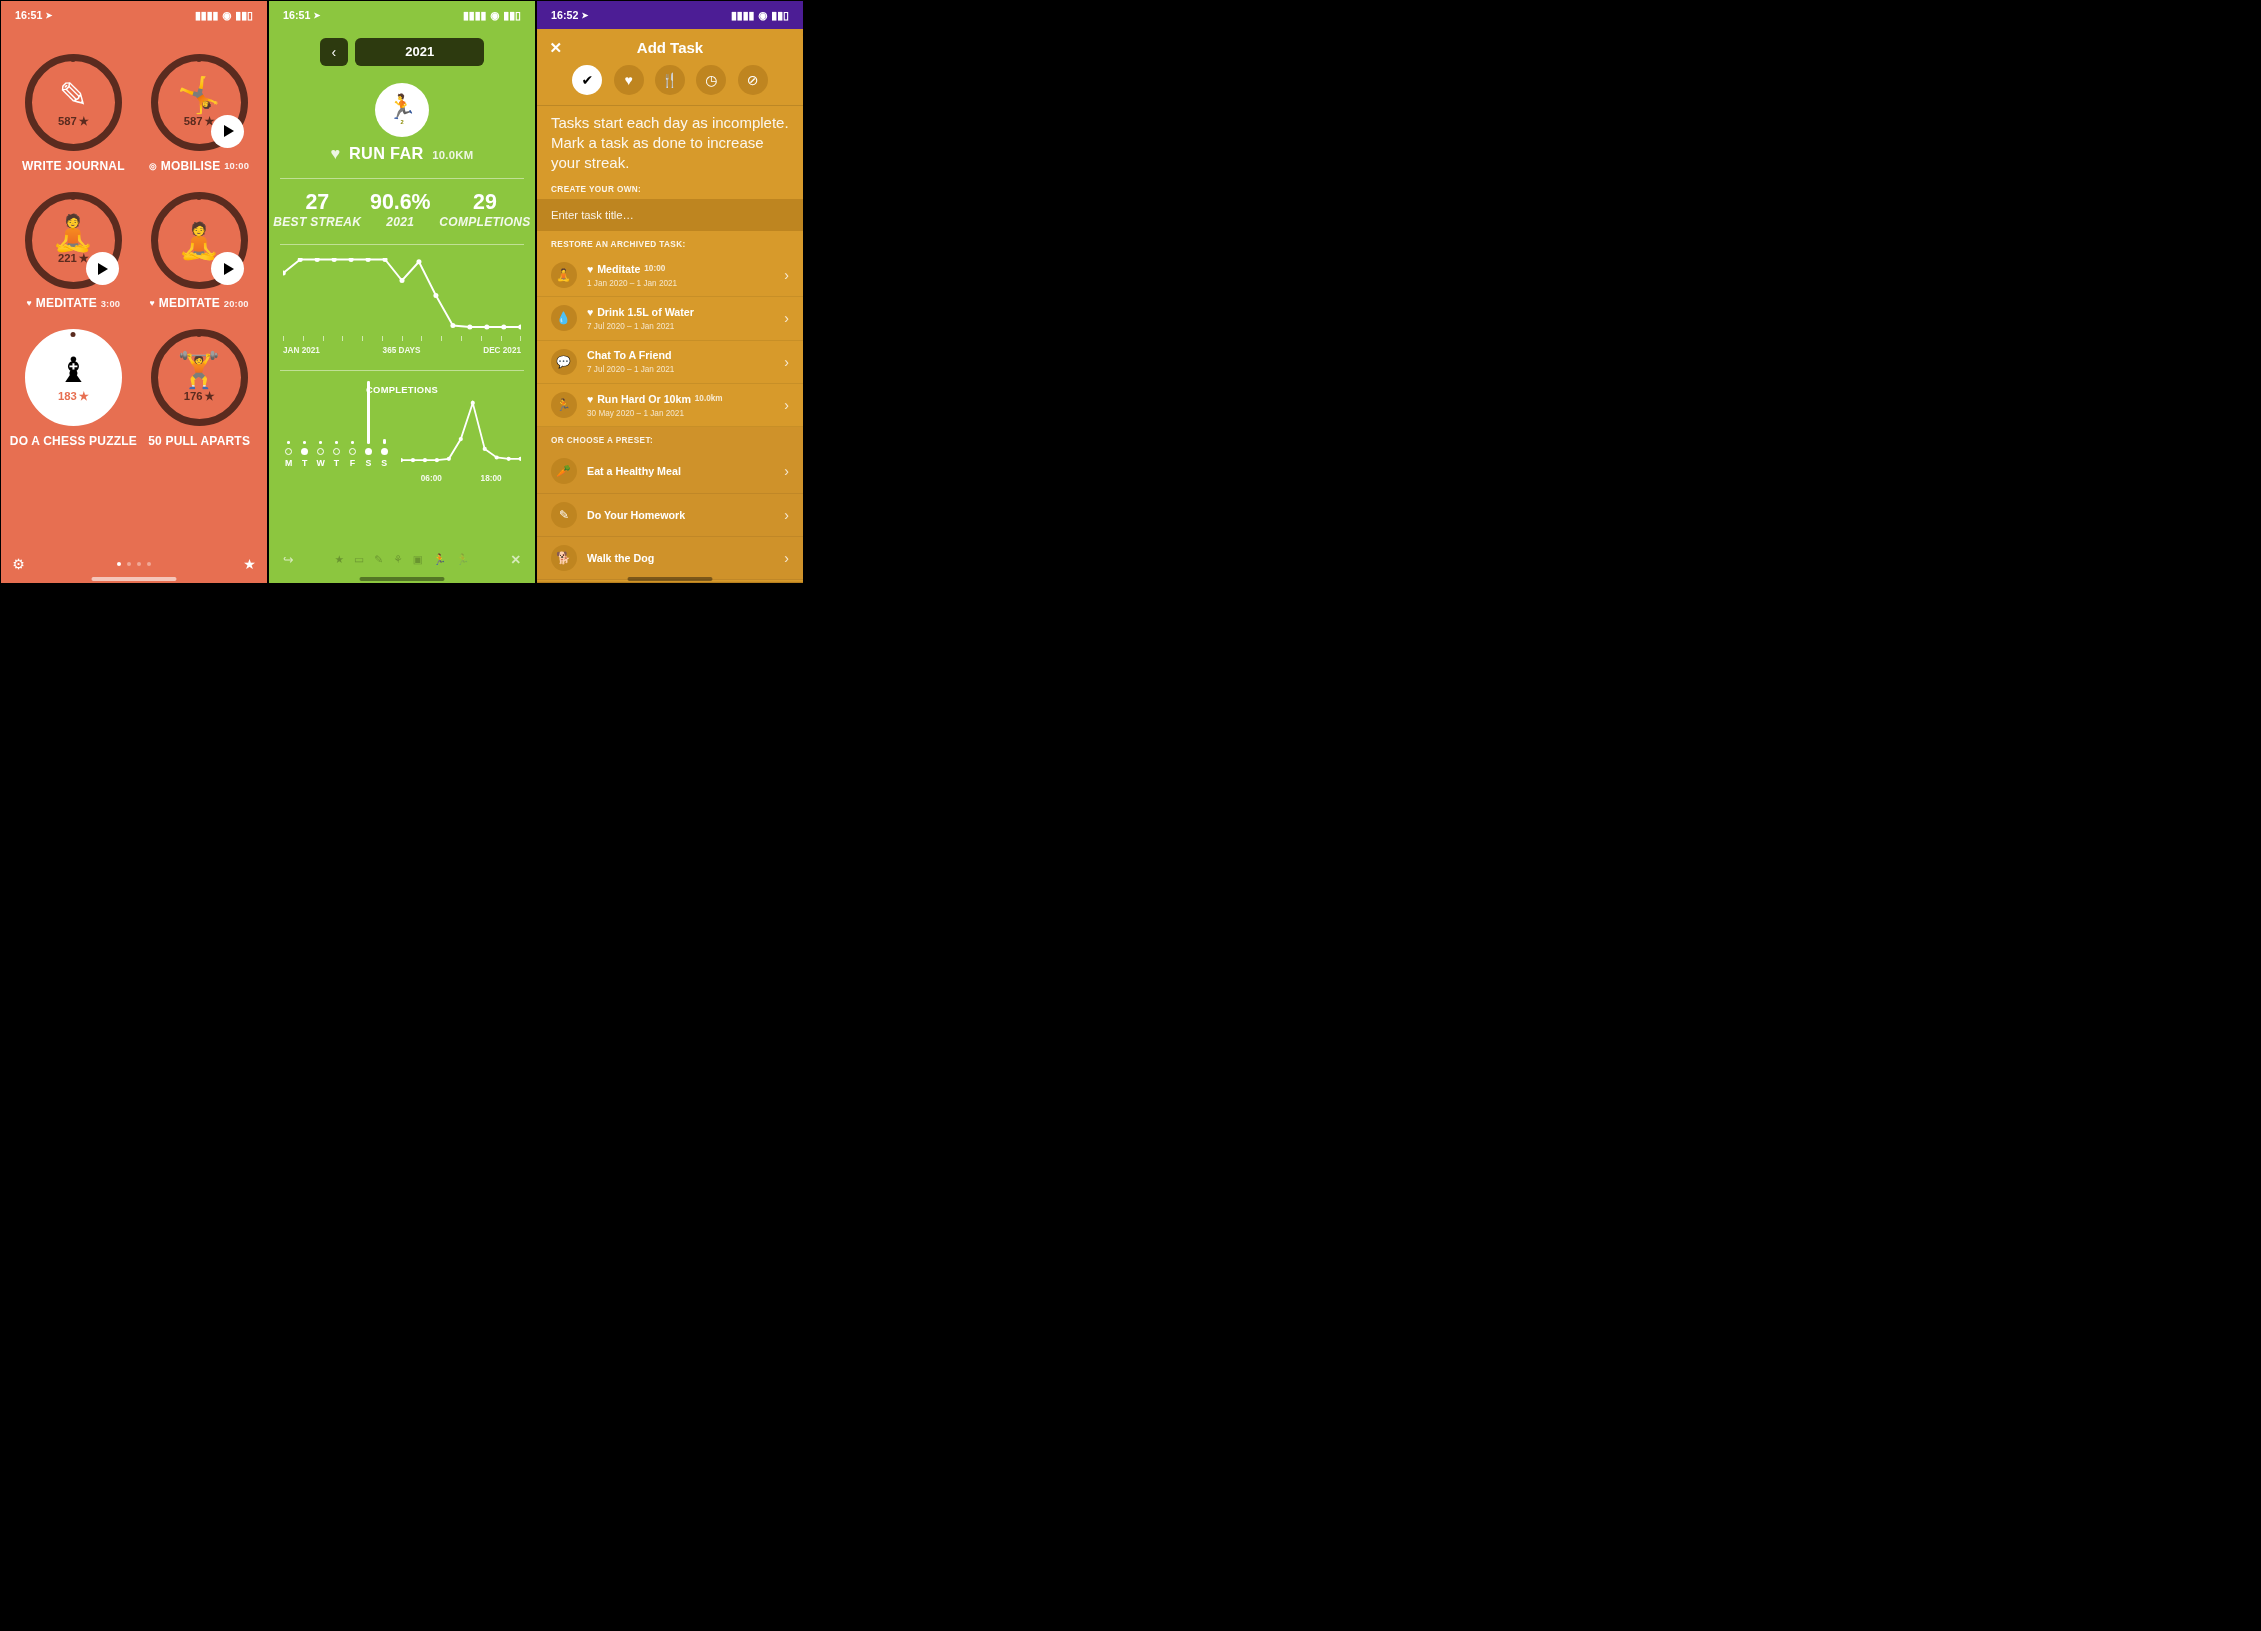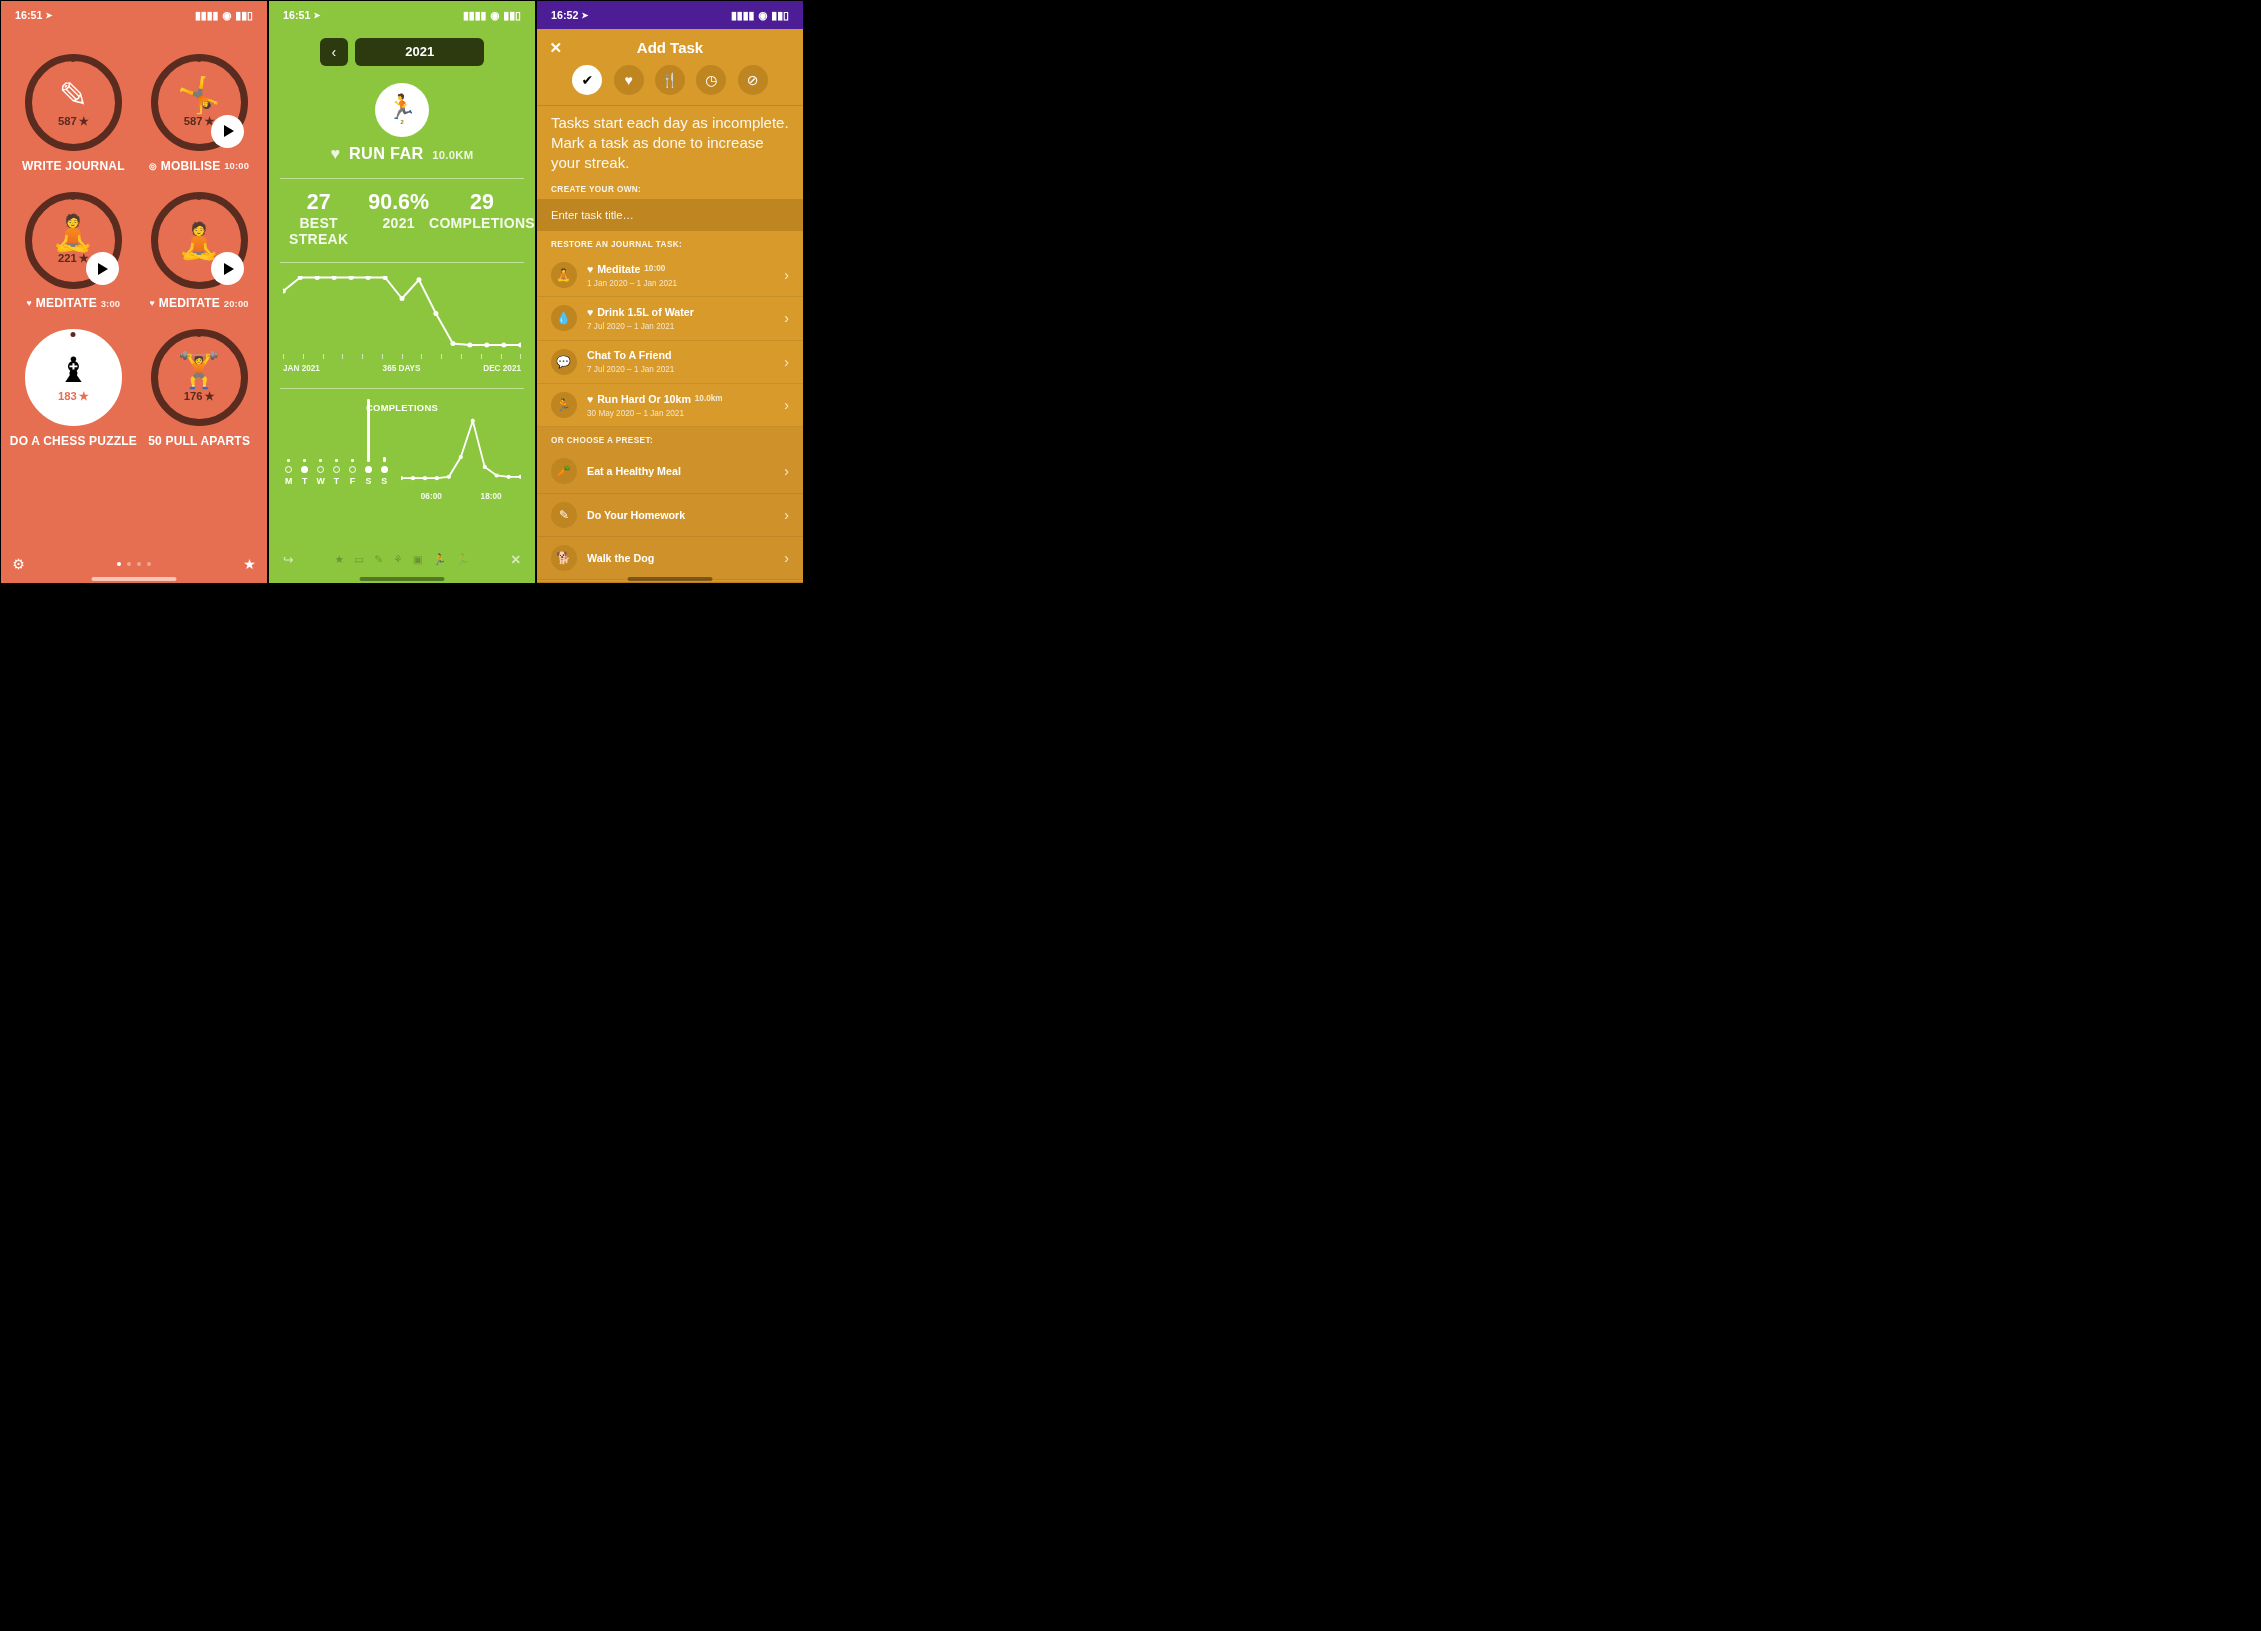--- a/index.html
+++ b/index.html
@@ -116,21 +116,21 @@
     color:#000; font-weight:800;
   }
   .hdr-circle .run { font-size:24px; line-height:1; }
   .hdr-circle .num { font-size:5.7px; color:#8a8a00; }
   .hdr-title { text-align:center; font-weight:900; font-size:16.3px; letter-spacing:0.3px;}
   .hdr-title .dist { font-size:11.3px; opacity:.85; font-weight:800; margin-left:3.8px;}
   .hdr-title .hico { opacity:.85; margin-right:3.8px;}
   .divider { height:0.6px; margin:15px 11.3px 0; background:rgba(255,255,255,.45);}
   .stats-row { display:flex; justify-content:space-around; text-align:center; margin-top:11.3px;}
   .stats-row .big { font-size:21.4px; font-weight:900;}
-  .stats-row .lab { font-size:14px; font-weight:800; opacity:.9; letter-spacing:0.3px;}
+  .stats-row .lab { font-size:12px; font-weight:800; opacity:.9; letter-spacing:0.3px;font-style:italic;}
   .chartbox { margin:14px 14px 0; }
   .axis-row { display:flex; justify-content:space-between; font-size:8.2px; font-weight:800; margin-top:3.8px;}
   .axis-row span { opacity:.9; }
   .chart-title { text-align:center; font-weight:800; font-size:9.4px; letter-spacing:0.3px; margin-top:3.8px;}
   svg.linechart { width:100%; height:75px; display:block; }
   svg.linechart path { stroke:#fff; stroke-width:3; fill:none; }
   svg.linechart circle { fill:#fff; }
   .tick-row { height:6.3px; display:flex; justify-content:space-between; margin-top:2.5px;}
   .tick-row span { width:0.6px; height:5px; background:rgba(255,255,255,.6);}
   .week-row { display:flex; gap:4.4px; margin:10px 0 1.3px; align-items:flex-end; height:63px;}
@@ -475,21 +475,21 @@
       <div class="chip">◷</div>
       <div class="chip">⊘</div>
     </div>
     <div style="height:0.6px;background:rgba(0,0,0,.12);margin:0 0 3.8px;"></div>
 
     <div class="info-text">Tasks start each day as incomplete. Mark a task as done to increase your streak.</div>
 
     <div class="section-lab">CREATE YOUR OWN:</div>
     <div class="input-row">Enter task title…</div>
 
-    <div class="section-lab">RESTORE AN JOURNAL TASK:</div>
+    <div class="section-lab">RESTORE AN ARCHIVED TASK:</div>
     <div class="list" id="archlist">
         <div class="row">
           <div class="avatar">🧘</div>
           <div class="txt">
             <div class="ttl">
               <span>♥</span>
               <span>Meditate</span>
               <span class="meta">10:00</span>
             </div>
             <div class="sub">1 Jan 2020 – 1 Jan 2021</div>

